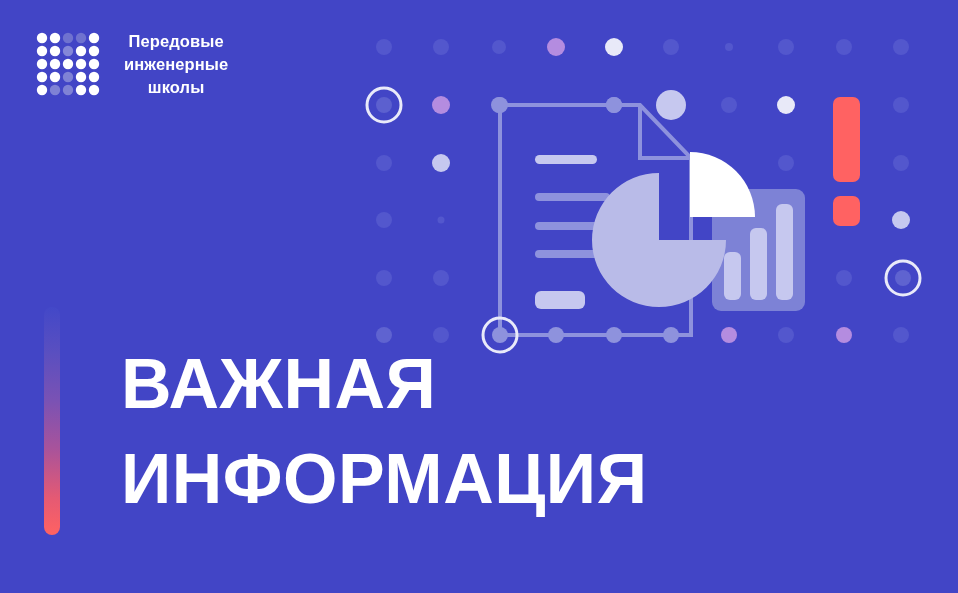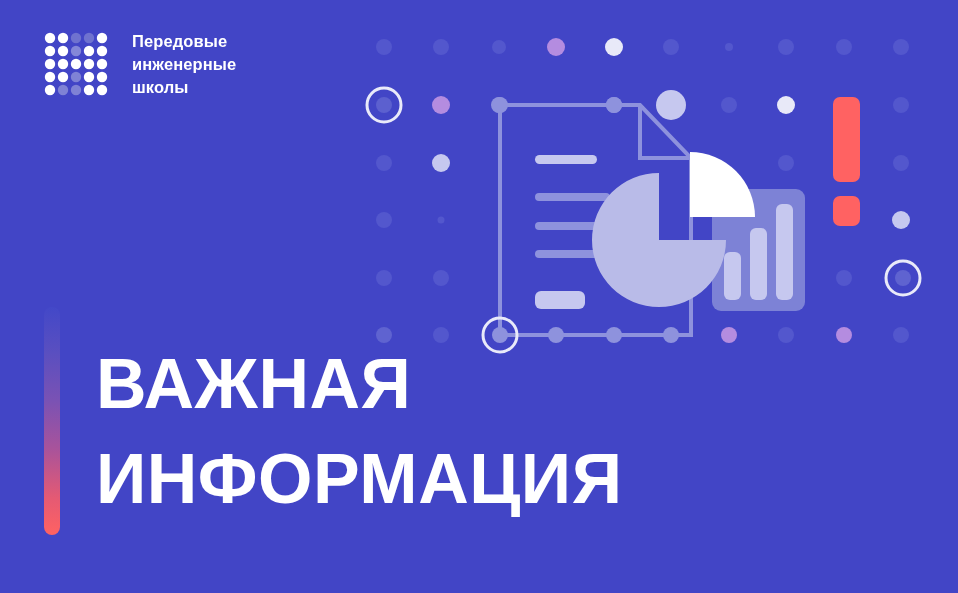--- a/index.html
+++ b/index.html
@@ -24,24 +24,25 @@
 
   
   #illustration {
     position:absolute; left:0; top:0;
     width:958px; height:593px;
   }
 
   
   #logo {
     position:absolute;
-    left:44px; top:30px;
+    left:36px; top:30px;
     display:flex;
     align-items:center;
     gap:24px;
+    text-align:center;
   }
   #logo-mark { width:64px; height:64px; display:block; }
   #logo-text {
     color:#ffffff;
     font-size:16.5px;
     font-weight:bold;
     line-height:1.38;
     letter-spacing:.1px;
     white-space:pre-line;
   }
@@ -53,21 +54,21 @@
     display:flex;
     align-items:flex-start;
   }
   #accent-bar {
     width:16px; height:228px;
     border-radius:9px;
     background:linear-gradient(180deg,#4348c8 0%,#5a4fc0 20%,#7a52b4 41%,#a8539b 62%,#e55a73 84%,#ff6262 100%);
     flex:0 0 auto;
   }
   #headline {
-    margin-left:36px;
+    margin-left:61px;
     color:#ffffff;
     font-size:70px;
     font-weight:bold;
     line-height:1.36;
     letter-spacing:.5px;
     white-space:pre-line;
     margin-top:30px;
   }
 </style>
 </head>

